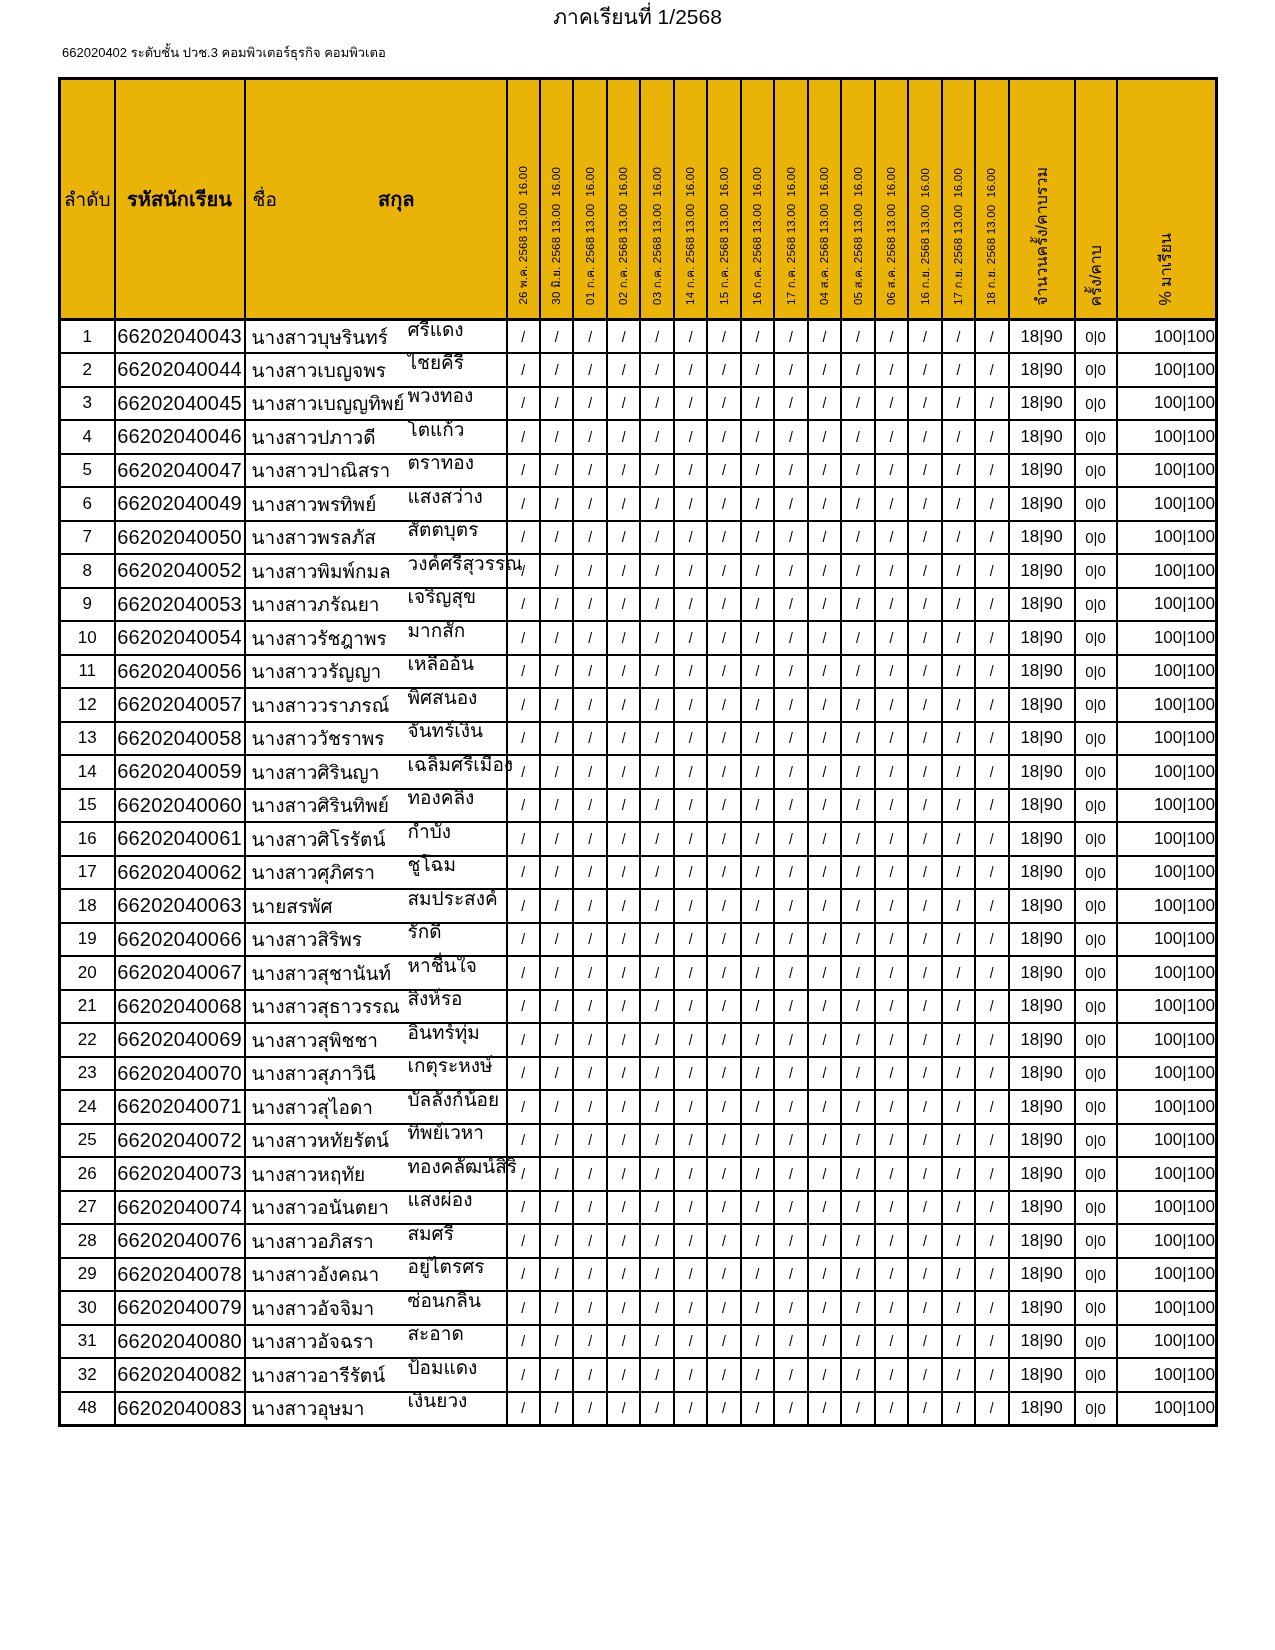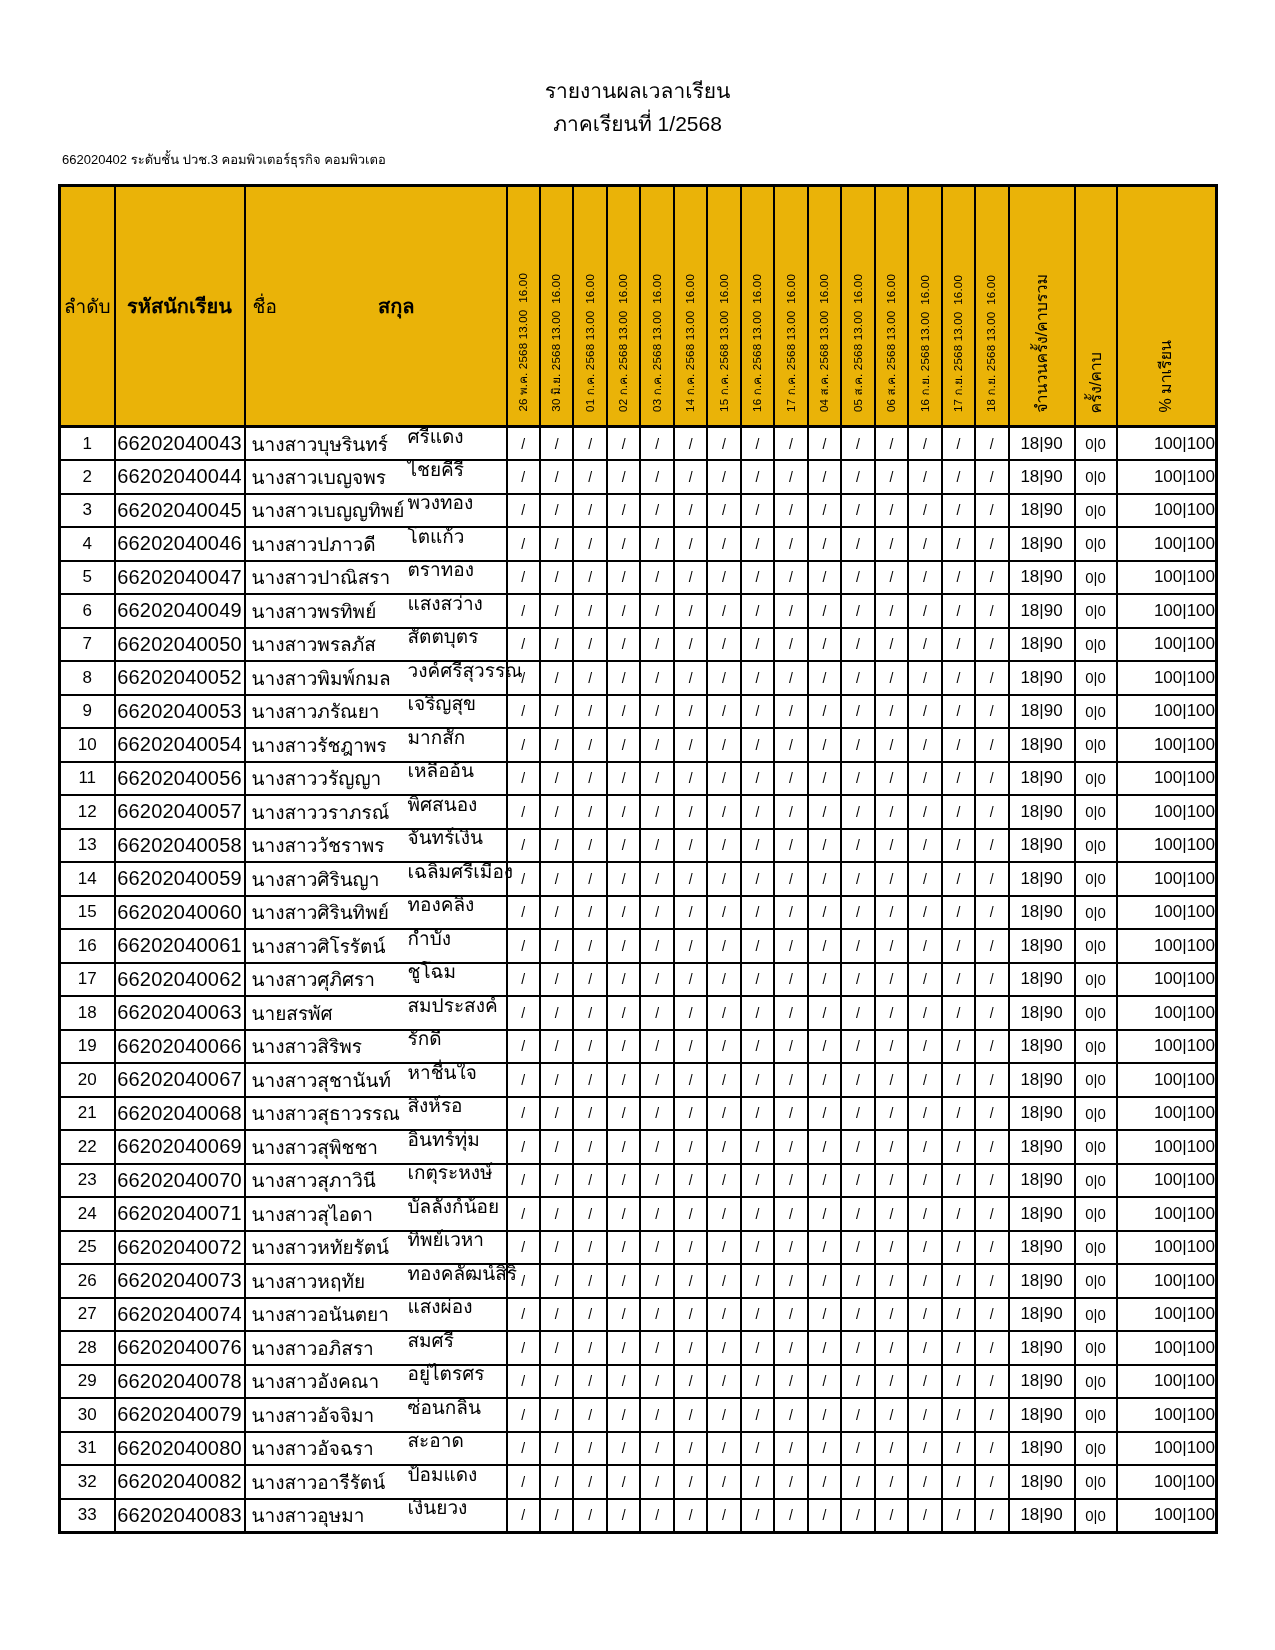--- a/index.html
+++ b/index.html
@@ -62,21 +62,20 @@
   td.name .lname { font-size:19px; position:relative; top:-8px;margin-left:16px; }
   td.mark    { text-align:center; font-size:14px; }
   td.total   { text-align:center; font-size:17px; }
   td.absent  { text-align:center; font-size:15px; }
   td.percent { text-align:right; font-size:17px; }
 </style>
 </head>
 <body>
 
 <div class="page">
-  <div class="doc-title">รายงานผลเวลาเรียน</div>
   <div class="doc-subtitle">ภาคเรียนที่ 1/2568</div>
   <div class="info-line1">662020402 ระดับชั้น ปวช.3 คอมพิวเตอร์ธุรกิจ คอมพิวเตอ</div>
 
   <table class="att">
       <colgroup>
         <col style="width: 55px;">
         <col style="width: 130px;">
         <col style="width: 262px;">
         <col style="width: 33.47px;">
         <col style="width: 33.47px;">
@@ -893,21 +892,21 @@
           <td class="mark">/</td>
           <td class="mark">/</td>
           <td class="mark">/</td>
           <td class="mark">/</td>
           <td class="mark">/</td>
           <td class="total">18|90</td>
     <td class="absent">0|0</td>
     <td class="percent">100|100</td>
   </tr>
         <tr>
-    <td class="no">33</td>
+    <td class="no">48</td>
     <td class="id">66202040083</td>
     <td class="name"><span class="fname">นางสาวอุษมา</span><span class="lname">เงินยวง</span></td>
     <td class="mark">/</td>
           <td class="mark">/</td>
           <td class="mark">/</td>
           <td class="mark">/</td>
           <td class="mark">/</td>
           <td class="mark">/</td>
           <td class="mark">/</td>
           <td class="mark">/</td>

